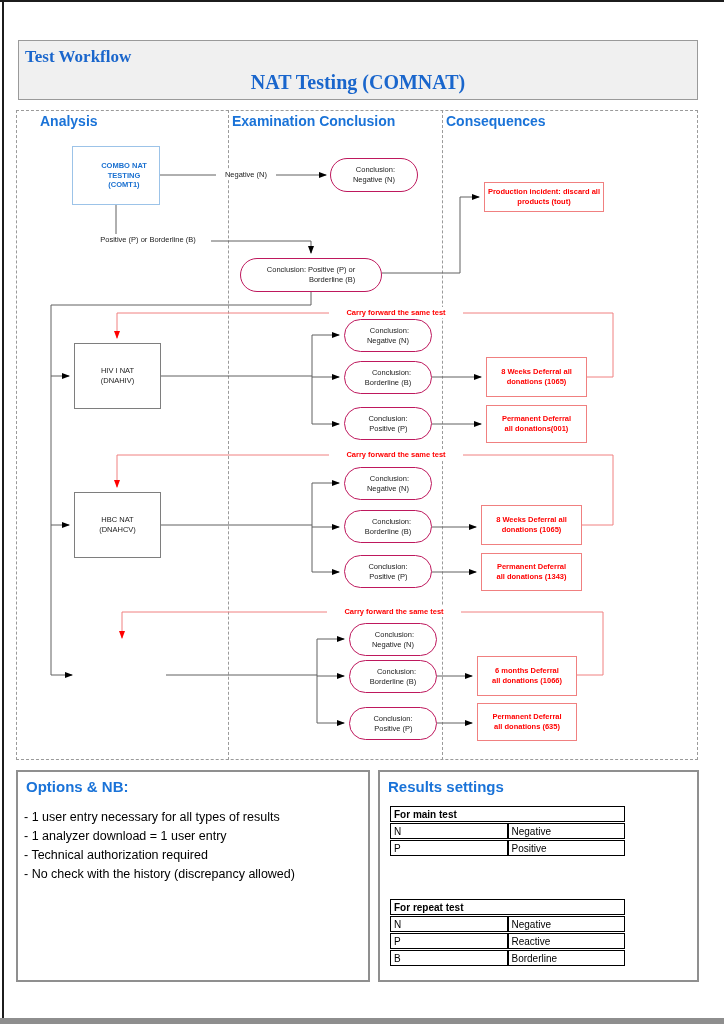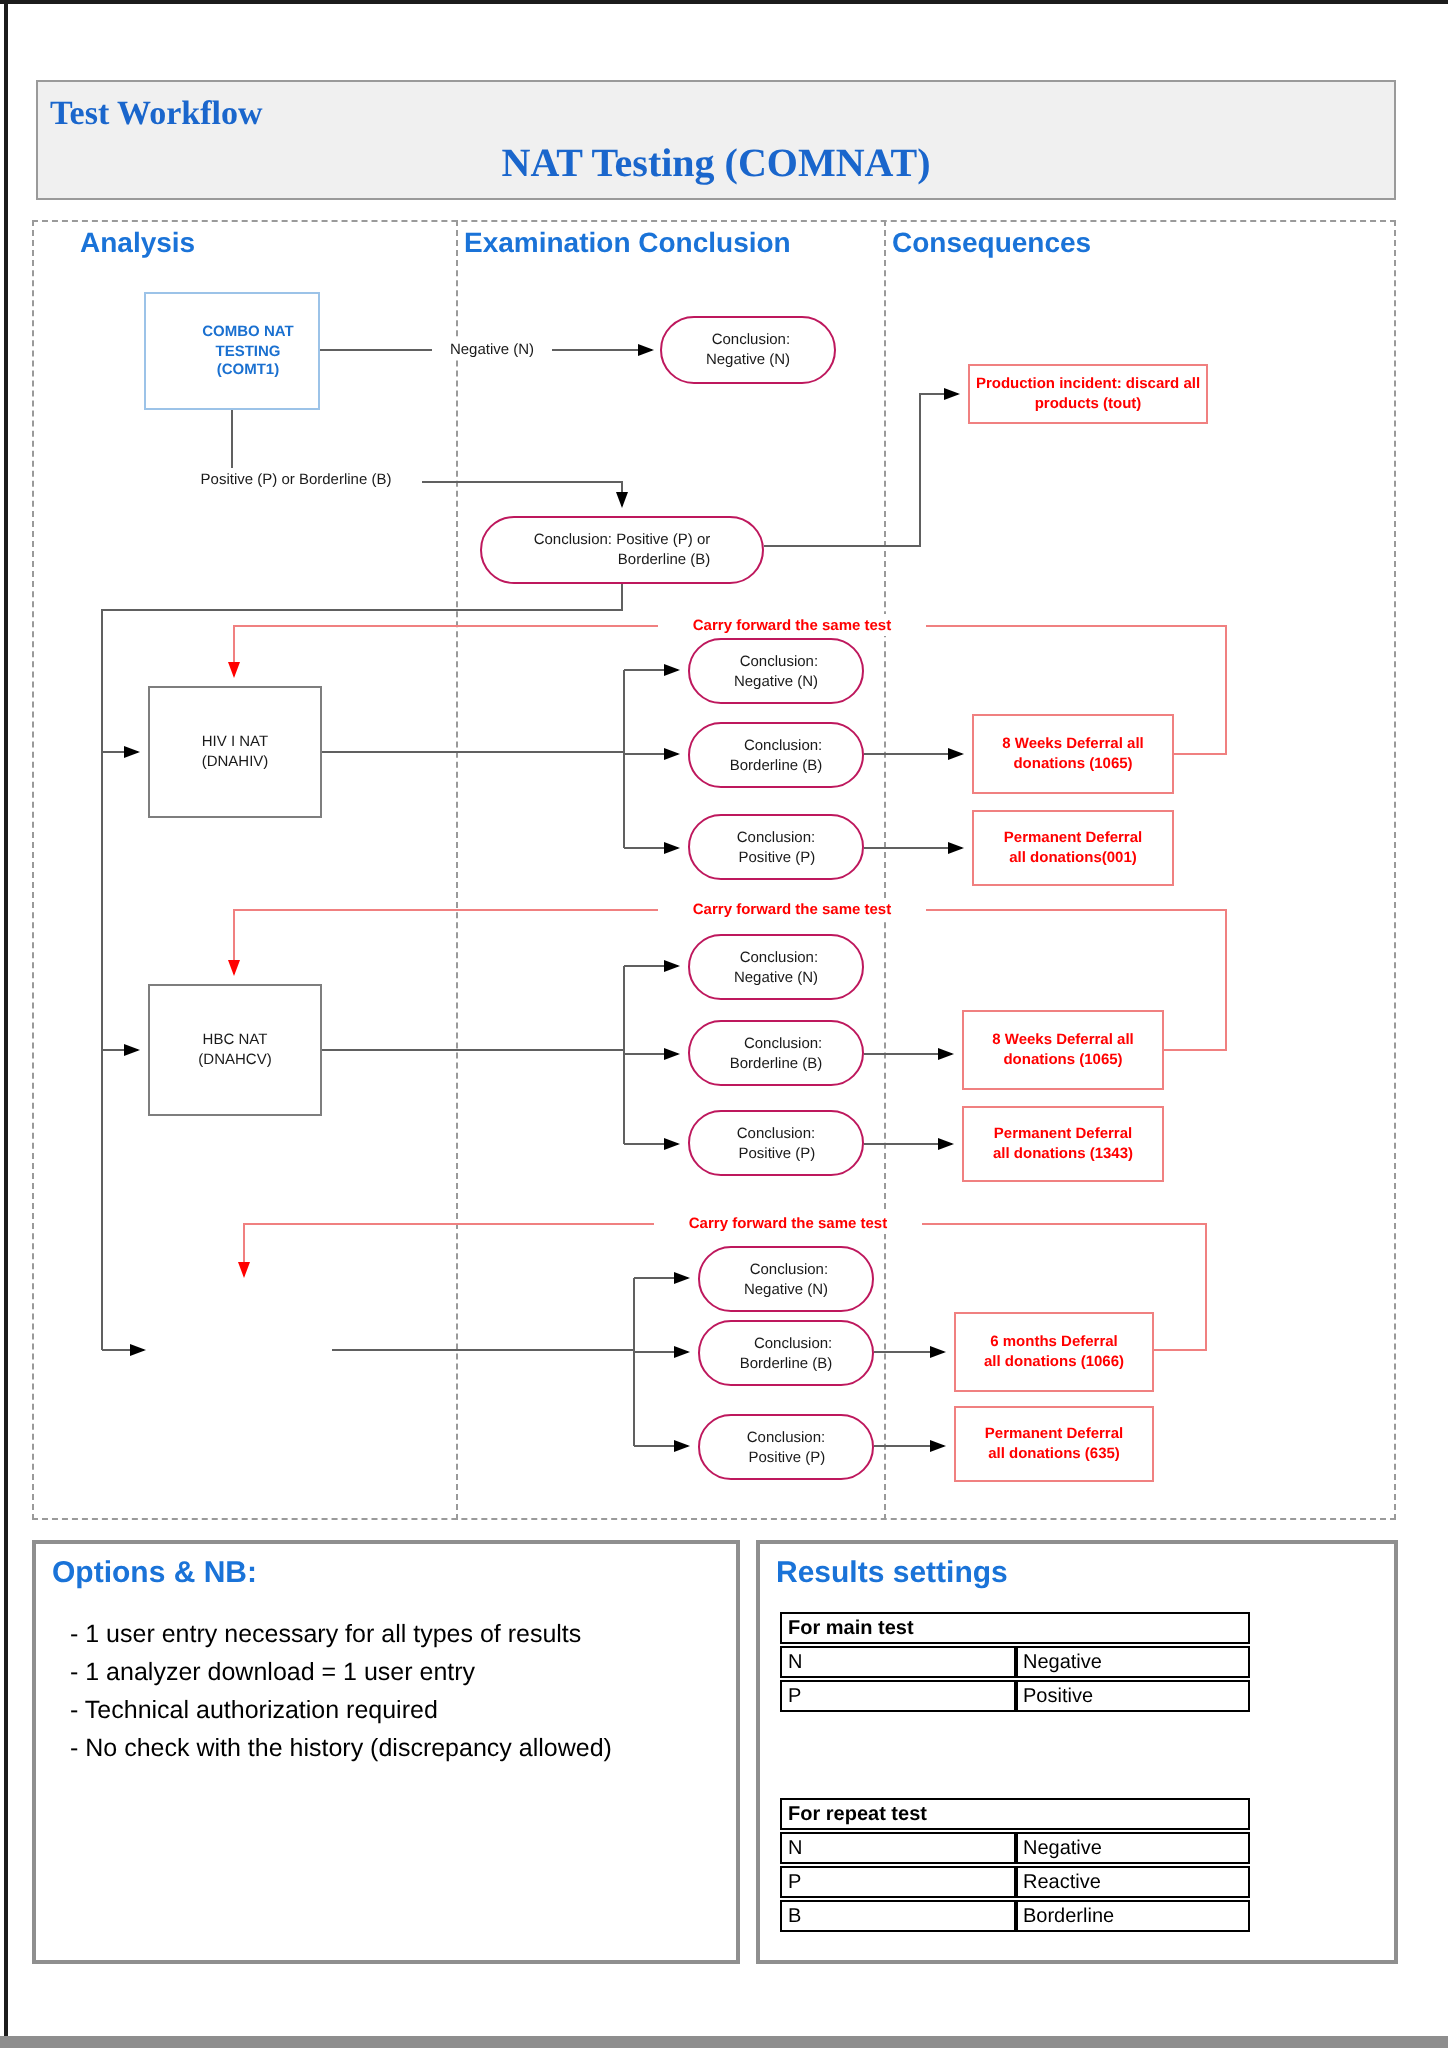--- a/index.html
+++ b/index.html
@@ -35,21 +35,21 @@
   .blue-node { border:1px solid #9cc3e8; color:#1a70d0; font-weight:bold; }
   .red-node  { border:1px solid #f08080; color:#f00; font-weight:bold; }
   .edge-label { position:absolute; background:#fff; font-size:7.5px; color:#1a1a1a; text-align:center;
                 line-height:11px; height:11px; }
   .red-label  { color:#f00; font-weight:bold; }
 
   
   .panel { position:absolute; top:770px; height:212px; border:2px solid #8f8f8f; background:#fff; }
   .panel-title { position:absolute; left:8px; top:6px; font-size:15px; font-weight:bold; color:#1a73d8; }
   .options-list { position:absolute; left:6px; top:36px; font-size:12.5px; color:#000; line-height:19px; }
-  .options-list div { white-space:nowrap;margin-left:11px; }
+  .options-list div { white-space:nowrap; }
 
   table.settings { position:absolute; left:10px; border-collapse:separate; border-spacing:0 1px;
                    width:235px; font-size:10px; color:#000; table-layout:fixed; }
   table.settings td { border:1px solid #000; height:16px; padding:0 0 0 3px; background:#fff; overflow:hidden; }
   table.settings .thead td { font-weight:bold; }
   td.c1 { width:73px; }
 </style>
 </head>
 <body>
 

